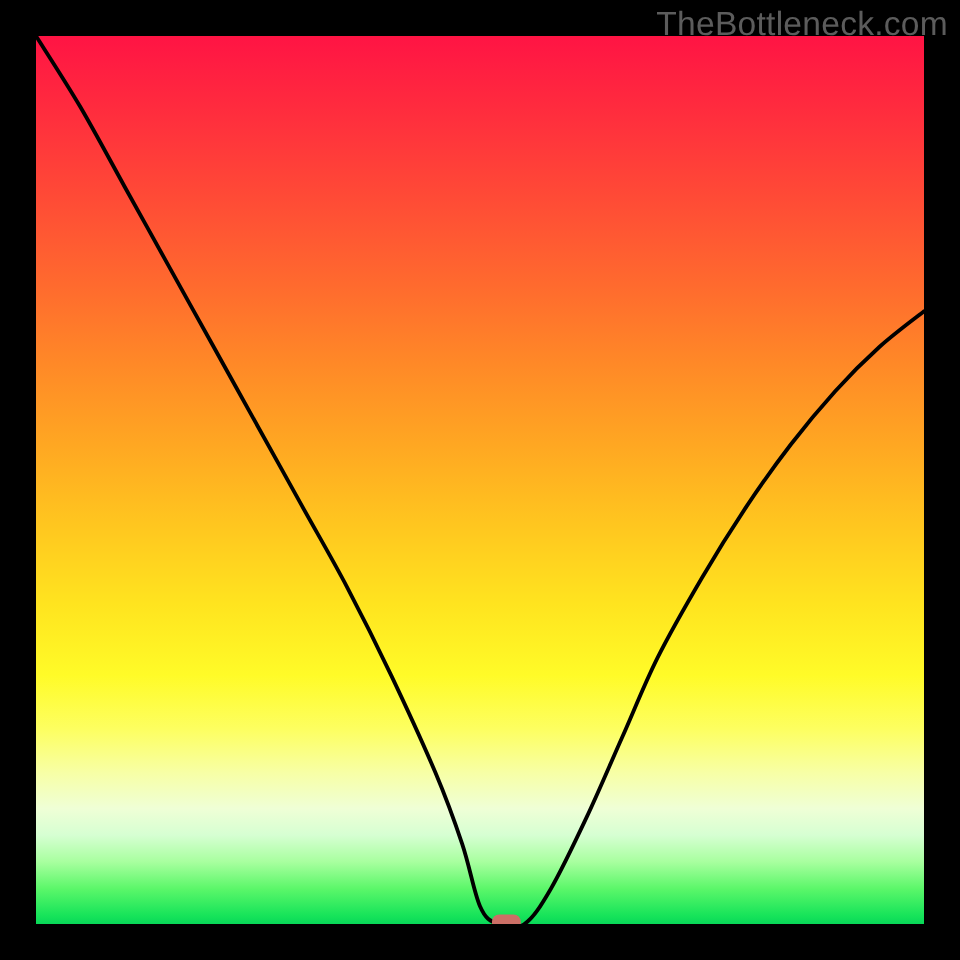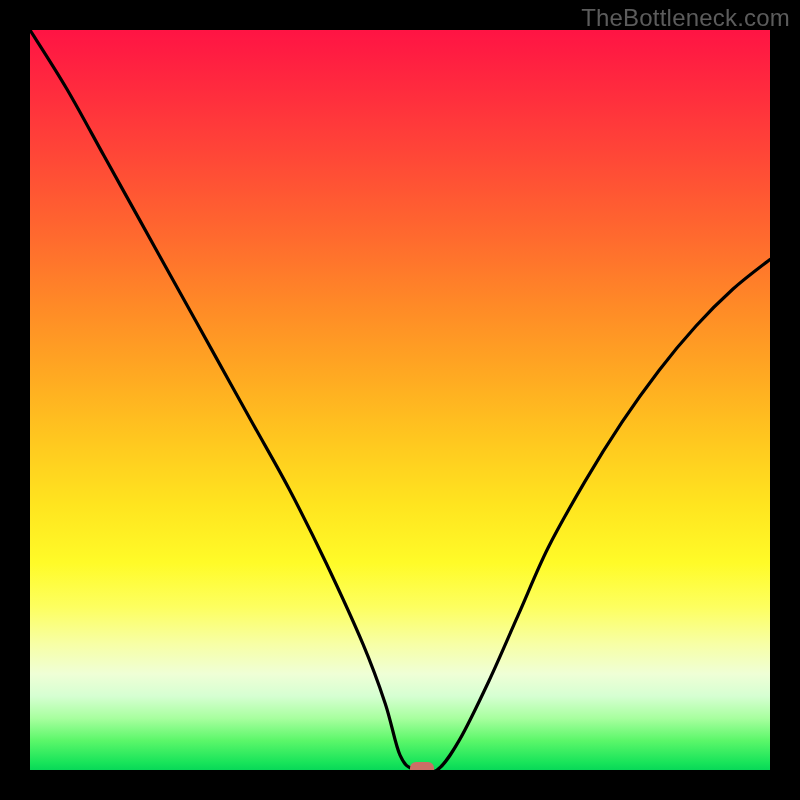--- a/index.html
+++ b/index.html
@@ -15,21 +15,21 @@
     position: relative;
     width: 800px;
     height: 800px;
     background: #000;
   }
   .watermark {
     position: absolute;
     top: 4px;
     right: 10px;
     color: #5c5c5c;
-    font-size: 24px;
+    font-size: 28px;
     font-weight: 500;
     letter-spacing: 0.2px;
     z-index: 5;
   }
   .plot-area {
     position: absolute;
     left: 30px;
     top: 30px;
     width: 740px;
     height: 740px;

